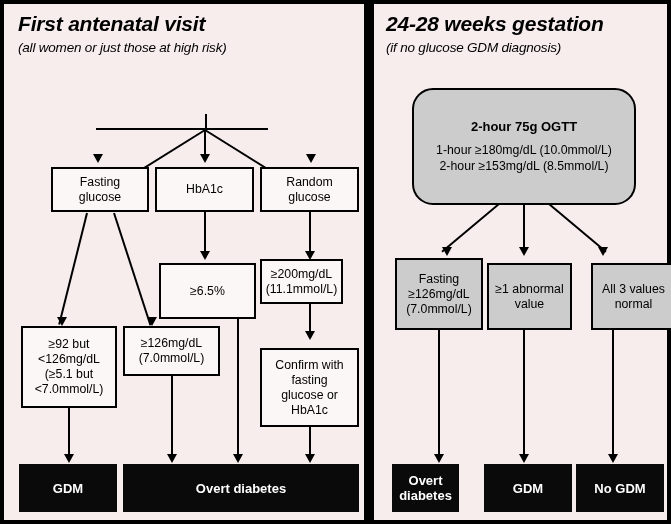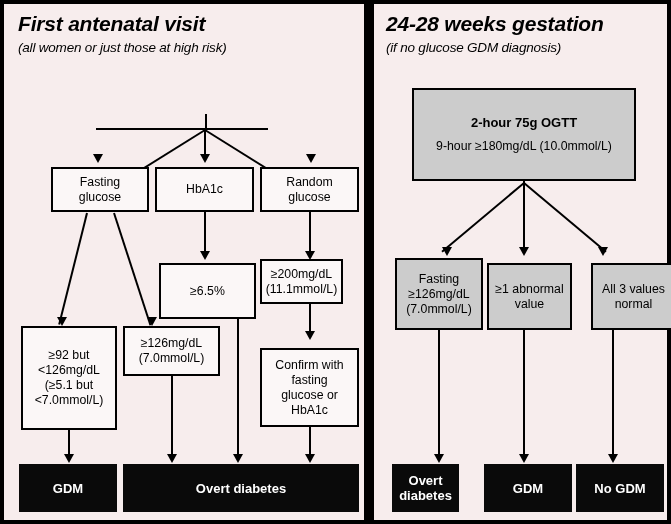--- a/index.html
+++ b/index.html
@@ -110,21 +110,21 @@
     <div class="ln vln" style="left:305px;top:208px;height:44px;"></div>
     <div class="arw" style="left:301px;top:247px;"></div>
 
     <div class="node white" style="left:155px;top:259px;width:97px;height:56px;">
       <span class="txt">≥6.5%</span>
     </div>
     <div class="node white" style="left:256px;top:255px;width:83px;height:45px;">
       <span class="txt">≥200mg/dL<br>(11.1mmol/L)</span>
     </div>
 
-    <div class="node white" style="left:17px;top:322px;width:96px;height:104px;">
+    <div class="node white" style="left:17px;top:322px;width:96px;height:82px;">
       <span class="txt">≥92 but<br>&lt;126mg/dL<br>(≥5.1 but<br>&lt;7.0mmol/L)</span>
     </div>
     <div class="node white" style="left:119px;top:322px;width:97px;height:50px;">
       <span class="txt">≥126mg/dL<br>(7.0mmol/L)</span>
     </div>
 
     <div class="ln vln" style="left:305px;top:300px;height:32px;"></div>
     <div class="arw" style="left:301px;top:327px;"></div>
 
     <div class="node white" style="left:256px;top:344px;width:99px;height:79px;">
@@ -149,23 +149,24 @@
     <div class="node black" style="left:119px;top:460px;width:236px;height:48px;">
       <span class="txt">Overt diabetes</span>
     </div>
   </div>
 
   <div class="panel" id="panel-right">
 
     <div class="ptitle main" style="left:12px;top:8px;">24-28 weeks gestation</div>
     <div class="ptitle sub" style="left:12px;top:36px;">(if no glucose GDM diagnosis)</div>
 
-    <div class="node gray hdr" style="left:38px;top:84px;width:224px;height:93px;">
+    <div class="node gray hdr" style="left:38px;top:84px;width:224px;height:117px;border-radius:21px;">
       <span class="hl">2-hour 75g OGTT</span>
-      <span class="bl">9-hour ≥180mg/dL (10.0mmol/L)</span>
+      <span class="bl">1-hour ≥180mg/dL (10.0mmol/L)</span>
+      <span class="bl">2-hour ≥153mg/dL (8.5mmol/L)</span>
     </div>
 
     <div class="dln" style="left:150px;top:178px;width:107px;transform:rotate(140deg);"></div>
     <div class="arw" style="left:68px;top:243px;"></div>
 
     <div class="ln vln" style="left:149px;top:177px;height:68px;"></div>
     <div class="arw" style="left:145px;top:243px;"></div>
 
     <div class="dln" style="left:150px;top:178px;width:107px;transform:rotate(40deg);"></div>
     <div class="arw" style="left:224px;top:243px;"></div>

